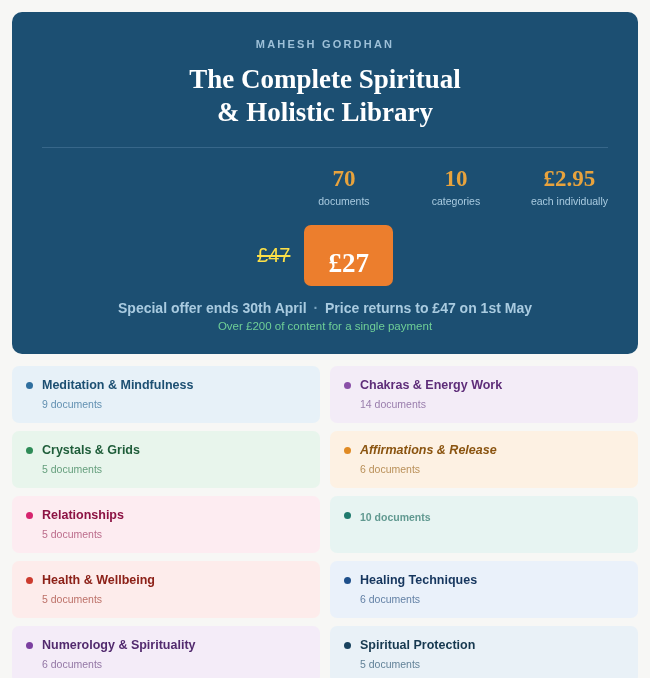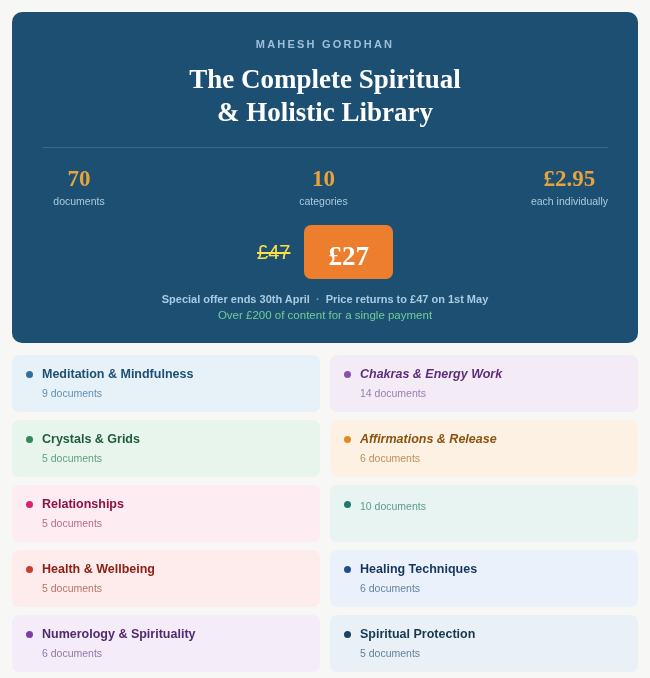--- a/index.html
+++ b/index.html
@@ -54,21 +54,21 @@
     color: #7ba6c2;
     padding: 0 4px;
   }
   .hero-rule {
     height: 1px;
     background: #37678a;
     margin: 18px 0 18px 0;
   }
   .stats {
     display: flex;
-    justify-content: space-between;
+    justify-content: flex-end;
     gap: 38px;
     margin-bottom: 18px;
   }
   .stat {
     min-width: 74px;
   }
   .stat-value {
     font-family: "Liberation Serif", serif;
     font-size: 23px;
     font-weight: bold;
@@ -93,25 +93,25 @@
     color: #fde047;
     text-decoration: line-through;
   }
   .price-new {
     background: #ec7e2d;
     color: #ffffff;
     font-family: "Liberation Serif", serif;
     font-size: 27px;
     font-weight: bold;
     border-radius: 7px;
-    padding: 18px 24px 9px 24px;
+    padding: 25px 24px 9px 24px;
     line-height: 1;
   }
   .offer-line {
-    font-size: 11px;
+    font-size: 14px;
     color: #a9cbe0;
     font-weight: bold;
     margin-bottom: 4px;
   }
   .offer-line .dot { color: #7ba6c2; padding: 0 3px; }
   .value-line {
     font-size: 11.5px;
     color: #6fcf97;
   }
 
@@ -200,21 +200,21 @@
       <span class="cat-dot" style="background:#2f6f9f"></span>
       <span class="cat-text">
         <span class="cat-name" style="color:#1c4f72; display:block;">Meditation &amp; Mindfulness</span>
         <span class="cat-count" style="color:#4a7fa5; display:block;">9 documents</span>
       </span>
     </div>
 
     <div class="cat" style="background:#f3ecf7">
       <span class="cat-dot" style="background:#8a4fa8"></span>
       <span class="cat-text">
-        <span class="cat-name" style="color:#5e2d79; display:block;font-style:italic;">Chakras &amp; Energy Work</span>
+        <span class="cat-name" style="color:#5e2d79; display:block;">Chakras &amp; Energy Work</span>
         <span class="cat-count" style="color:#8a6ba0; display:block;">14 documents</span>
       </span>
     </div>
 
     <div class="cat" style="background:#e8f5ec">
       <span class="cat-dot" style="background:#2e8b57"></span>
       <span class="cat-text">
         <span class="cat-name" style="color:#1f5d3a; display:block;">Crystals &amp; Grids</span>
         <span class="cat-count" style="color:#4d8f68; display:block;">5 documents</span>
       </span>
@@ -232,21 +232,21 @@
       <span class="cat-dot" style="background:#d6246e"></span>
       <span class="cat-text">
         <span class="cat-name" style="color:#8c1243; display:block;">Relationships</span>
         <span class="cat-count" style="color:#b05579; display:block;">5 documents</span>
       </span>
     </div>
 
     <div class="cat" style="background:#e7f4f2">
       <span class="cat-dot" style="background:#1f7a6d"></span>
       <span class="cat-text">
-        <span class="cat-count" style="color:#4a8a80; display:block;">10 documents</span>
+        <span class="cat-count" style="color:#4a8a80; display:block;font-weight:bold;">10 documents</span>
       </span>
     </div>
 
     <div class="cat" style="background:#fdeceb">
       <span class="cat-dot" style="background:#cc3b2e"></span>
       <span class="cat-text">
         <span class="cat-name" style="color:#8c2118; display:block;">Health &amp; Wellbeing</span>
         <span class="cat-count" style="color:#b05a50; display:block;">5 documents</span>
       </span>
     </div>

